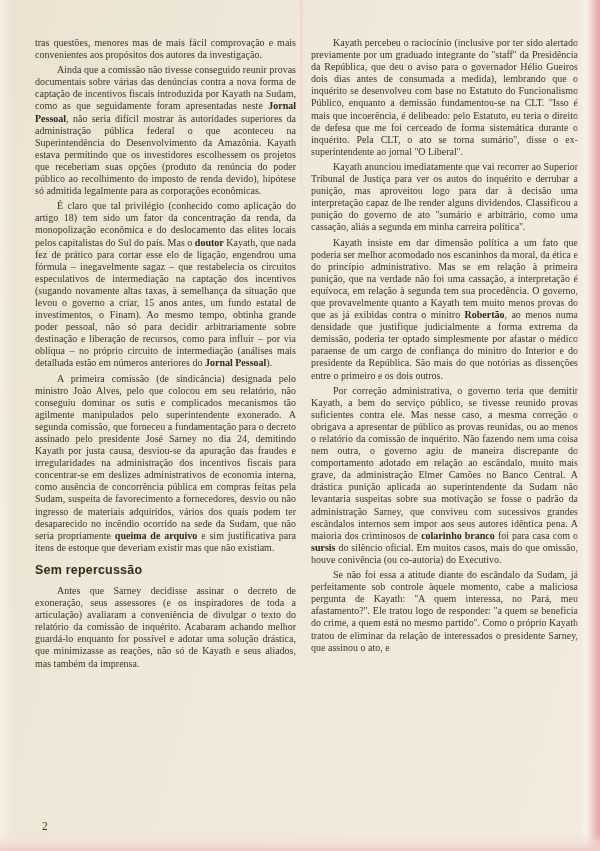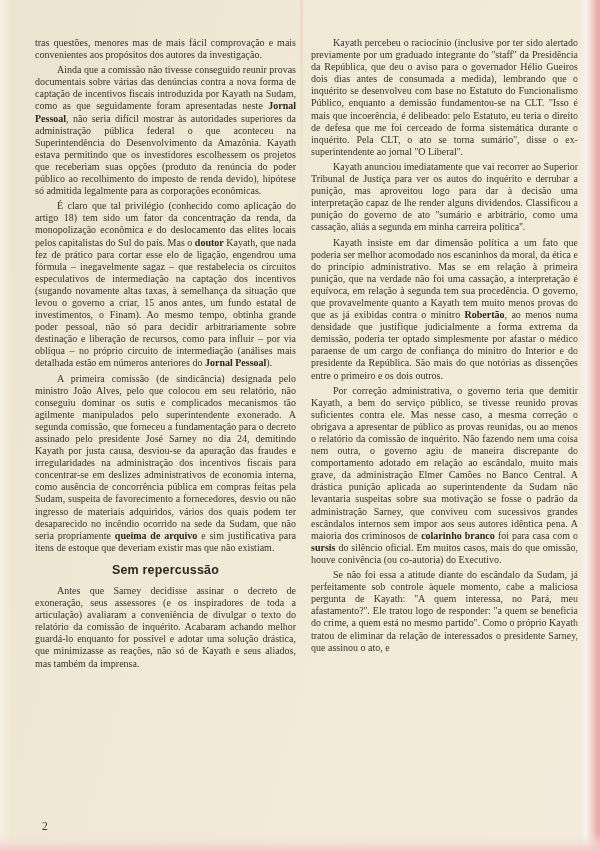--- a/index.html
+++ b/index.html
@@ -53,21 +53,21 @@
   .col-left  { left: 35px;  width: 261px; }
   .col-right { left: 311px; width: 267px; }
   .para { margin: 0 0 3px 0; text-indent: 22px; }
   .para.continuation { text-indent: 0; }
   .para b { color: #2b2720; }
   .heading {
     font-family: "Liberation Sans", sans-serif;
     font-weight: bold;
     font-size: 12.5px;
     line-height: 14px;
-    text-align: center;
+    text-align: left;
     letter-spacing: 0.2px;
     color: #2d2923;
     margin: 9px 0 8px 0;
     text-indent: 0;
   }
   .pagenum {
     position: absolute;
     left: 42px;
     top: 820px;
     font-size: 11.5px;

